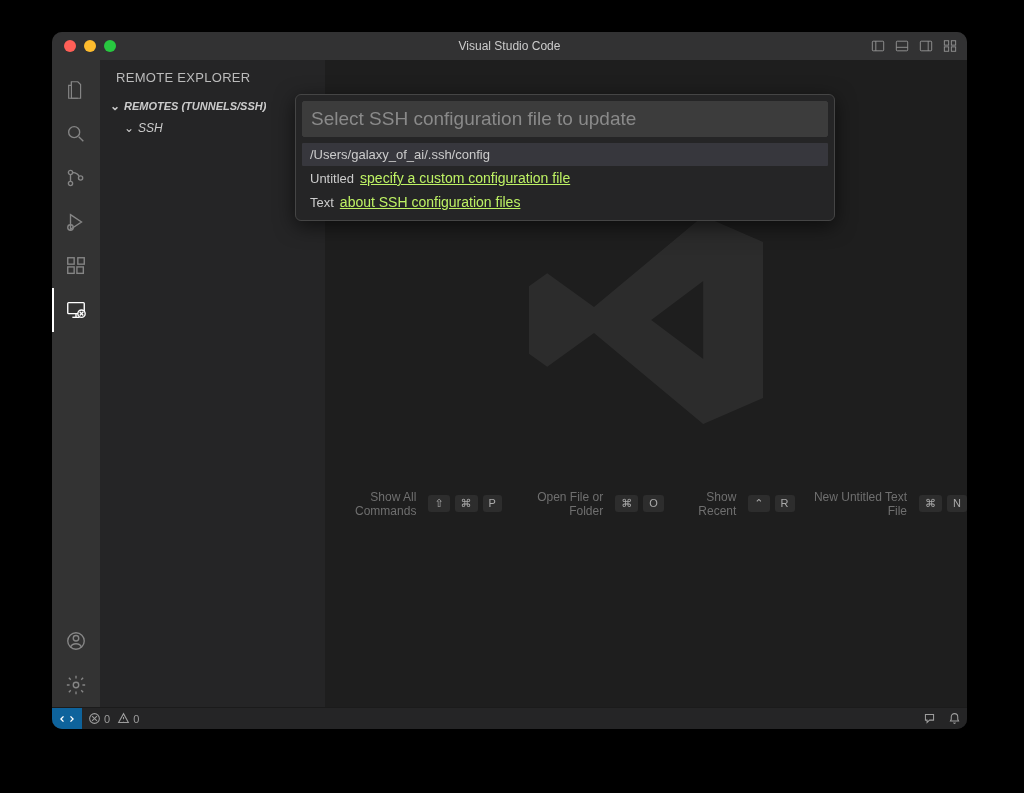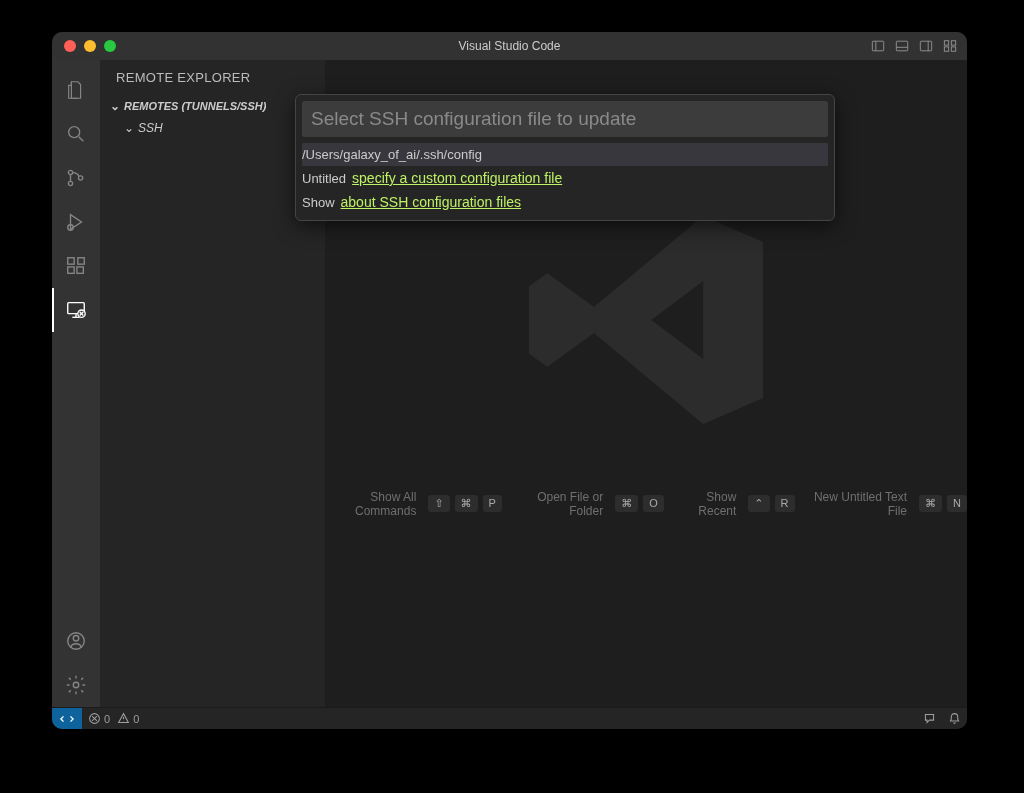--- a/index.html
+++ b/index.html
@@ -161,21 +161,21 @@
     border: 1px solid #3c3c3c;
     border-radius: 2px;
     color: #ccc;
     font-size: 19px;
     padding: 6px 8px;
     outline: none;
   }
   .qp-input::placeholder { color: #8a8a8a; }
   .qp-list { margin-top: 6px; }
   .qp-item {
-    padding: 4px 0;
+    padding: 4px 8px;
     color: #ccc;
     font-size: 13px;
     border-radius: 1px;
     cursor: pointer;
     display: flex;
     gap: 6px;
     align-items: baseline;
   }
   .qp-item.selected { background: #37373d; }
   .qp-desc { color: #bef264; font-size: 14px; text-decoration: underline; }
@@ -358,21 +358,21 @@
       <input class="qp-input" placeholder="Select SSH configuration file to update" style="">
       <div class="qp-list">
         <div class="qp-item selected">
           <span>/Users/galaxy_of_ai/.ssh/config</span>
         </div>
         <div class="qp-item">
           <span>Untitled</span>
           <span class="qp-desc">specify a custom configuration file</span>
         </div>
         <div class="qp-item">
-          <span>Show</span>
+          <span>Text</span>
           <span class="qp-desc">about SSH configuration files</span>
         </div>
       </div>
     </div>
   </div>
 
   <div class="statusbar">
     <div class="status-remote">
       <svg width="14" height="14" viewBox="0 0 16 16" fill="none" stroke="currentColor" stroke-width="1.6">
           <path d="M4 5l-3 3 3 3"></path>

